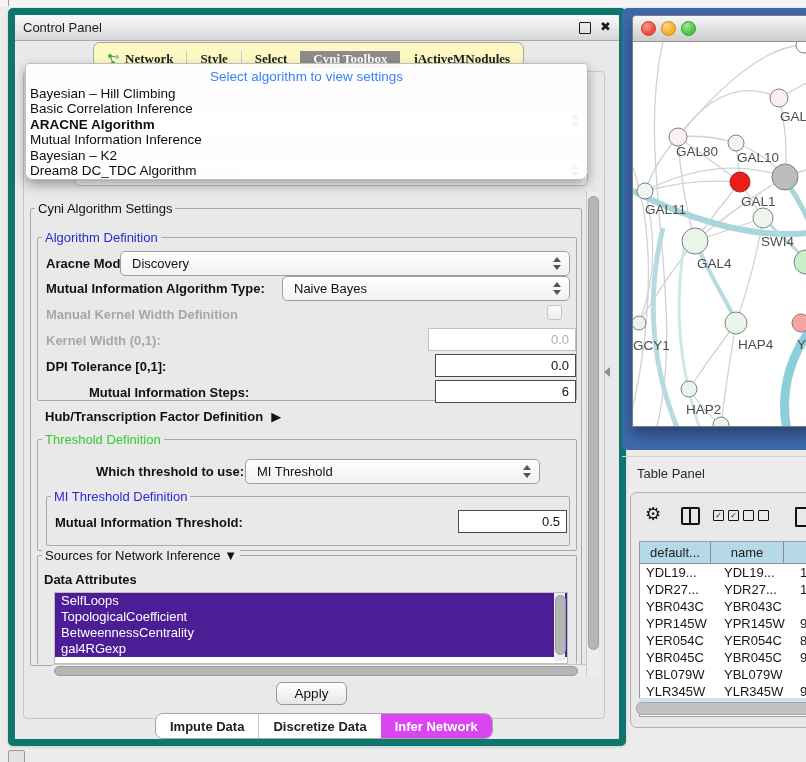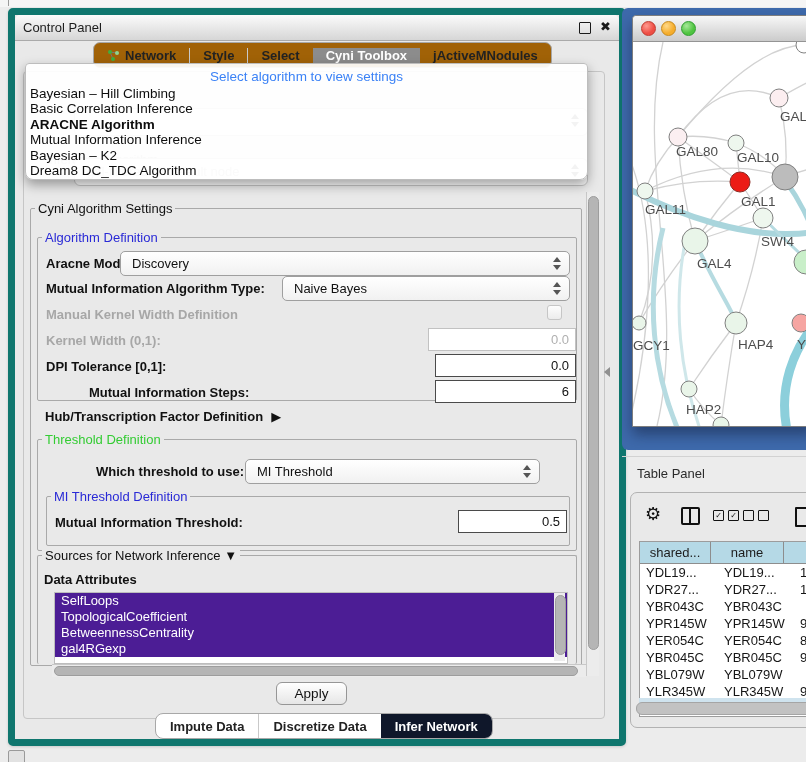--- a/index.html
+++ b/index.html
@@ -7,22 +7,22 @@
   
   #cp{position:absolute;left:8px;top:8px;width:604px;height:724px;background:#e9e9e9;
       border:7px solid #0f766e;border-radius:5px;box-shadow:0 1px 3px rgba(0,0,0,.15);}
   .cp-titlebar{position:absolute;left:0;top:0;right:0;height:25px;
       background:linear-gradient(#fbfbfb,#d6d6d6);border-bottom:1px solid #aaa;
       border-radius:5px 5px 0 0;}
   .cp-title{position:absolute;left:8px;top:5px;font-size:13px;color:#1d1d1d;}
   .float-ico{position:absolute;right:28px;top:7px;width:10px;height:10px;border:1.5px solid #1a1a1a;border-radius:1px;}
   .close-ico{position:absolute;right:8px;top:4px;font-size:13px;font-weight:bold;color:#1a1a1a;}
   
-  .tabbar{position:absolute;left:78px;top:27px;height:24px;display:flex;align-items:center;
-      background:#a16207;border:1px solid #a8a8a8;border-radius:7px;overflow:hidden;}
+  .tabbar{position:absolute;left:78px;top:27px;height:24px;display:flex;align-items:flex-end;
+      background:#fef9c3;border:1px solid #a8a8a8;border-radius:7px;overflow:hidden;font-family:Liberation Serif, serif;}
   .tab{display:flex;align-items:center;padding:0 13px;font-size:13px;font-weight:600;color:#222;
       border-left:1px solid #c9c9c9;}
   .tab:first-child{border-left:none;}
   .tab.sel{background:#8c8c8c;color:#fff;border-left:none;}
   .tab.sel + .tab{border-left:none;}
   .tab svg{margin-right:5px;}
   
   #inner{position:absolute;left:8px;top:56px;width:580px;height:646px;background:#e9e9e9;
       border:1px solid #c6c6c6;border-radius:4px;}
   
@@ -63,21 +63,21 @@
   .hsb{position:absolute;height:12px;background:#ececec;border-top:1px solid #c8c8c8;}
   .hsb .thumb{position:absolute;top:1px;height:8px;background:#b5b5b5;border:1px solid #9d9d9d;border-radius:5px;}
   .btn{position:absolute;height:21px;background:linear-gradient(#ffffff,#e6e6e6);
       border:1px solid #969696;border-radius:6px;font-size:13.5px;color:#111;
       text-align:center;line-height:21px;}
   .btabbar{position:absolute;height:24px;display:flex;background:#fff;border:1px solid #a8a8a8;
       border-radius:8px;overflow:hidden;}
   .btab{display:flex;align-items:center;padding:0 14px;font-size:13px;font-weight:600;color:#222;
       border-left:1px solid #c9c9c9;}
   .btab:first-child{border-left:none;}
-  .btab.sel{background:#0f172a;color:#fff;border-left:none;text-align:right;}
+  .btab.sel{background:#d946ef;color:#fff;border-left:none;text-align:right;}
   
   #netframe{position:absolute;left:622px;top:8px;width:190px;height:442px;background:#3e6aac;
       border-radius:6px 0 0 6px;}
   #netwin{position:absolute;left:10px;top:7px;width:180px;height:410px;background:#fff;
       border:1px solid #7e7e7e;border-radius:4px 0 0 0;box-shadow:0 8px 14px rgba(20,30,60,.5);}
   .mac-titlebar{position:absolute;left:0;top:0;right:0;height:25px;
       background:linear-gradient(#f7f7f7,#cbcbcb);border-bottom:1px solid #949494;border-radius:4px 0 0 0;}
   .tl{position:absolute;top:5px;width:13px;height:13px;border-radius:50%;}
   
   .tp-title{position:absolute;left:637px;top:466px;font-size:13px;color:#2b2b2b;}
@@ -339,21 +339,21 @@
     <span class="minibox">✓</span>
   </span>
   <span class="ticon cbpair" style="left:112px;top:17px;position:absolute;">
     <span class="minibox"></span>
     <span class="minibox"></span>
   </span>
   <span class="ticon docico" style="left:164px;position:absolute;"></span>
 
   <div class="ttable">
     <div class="thead">
-      <div class="th c1" style="padding-left:0;">shared...</div>
+      <div class="th c1" style="padding-left:0;">default...</div>
       <div class="th c2" style="padding-left:0;">name</div>
       <div class="th c3" style="padding-left:0;border-right:none;"></div>
     </div>
     <div>
         <div class="trow">
           <div class="tcell c1">YDL19...</div>
           <div class="tcell c2">YDL19...</div>
           <div class="tcell c3">13</div>
         </div>
         <div class="trow">

